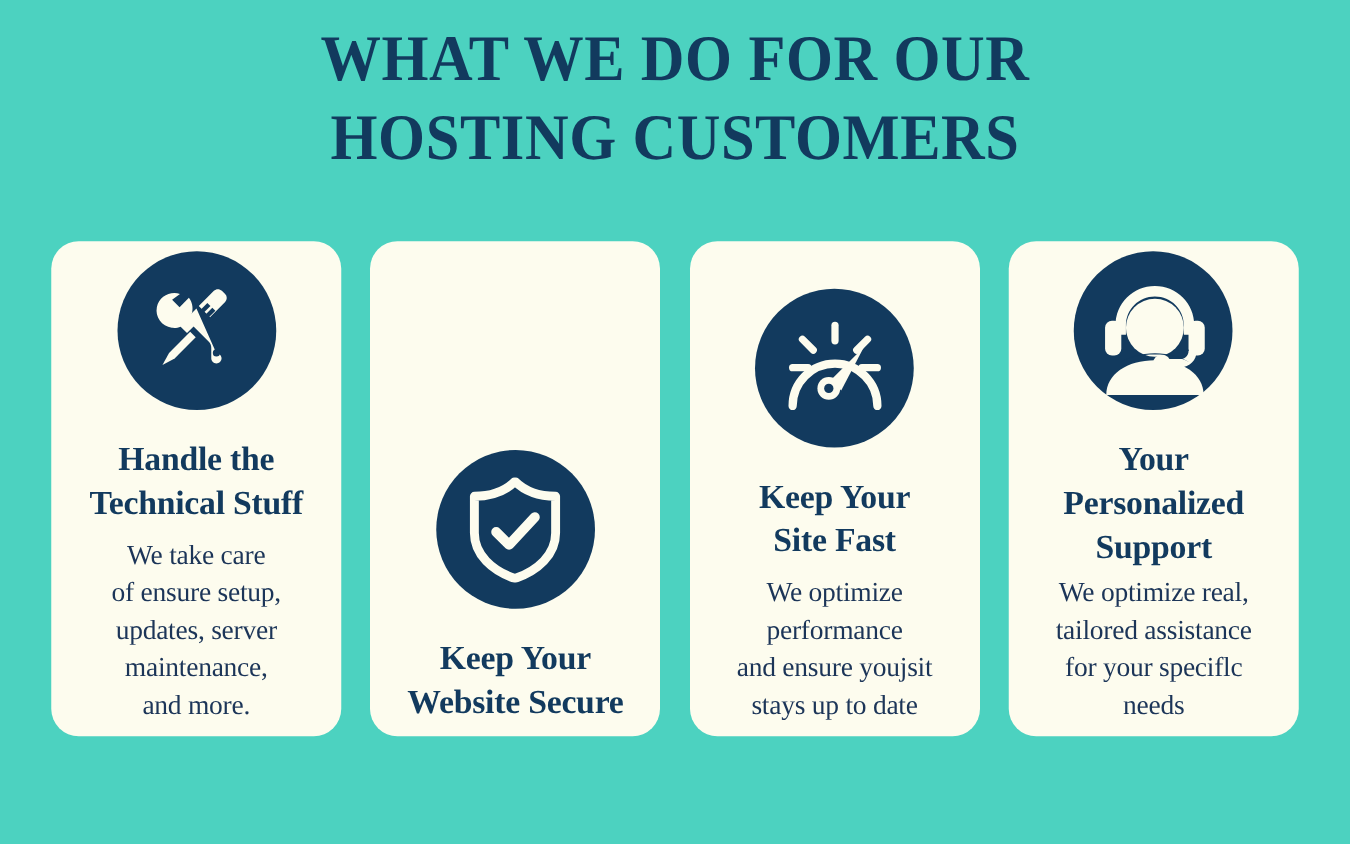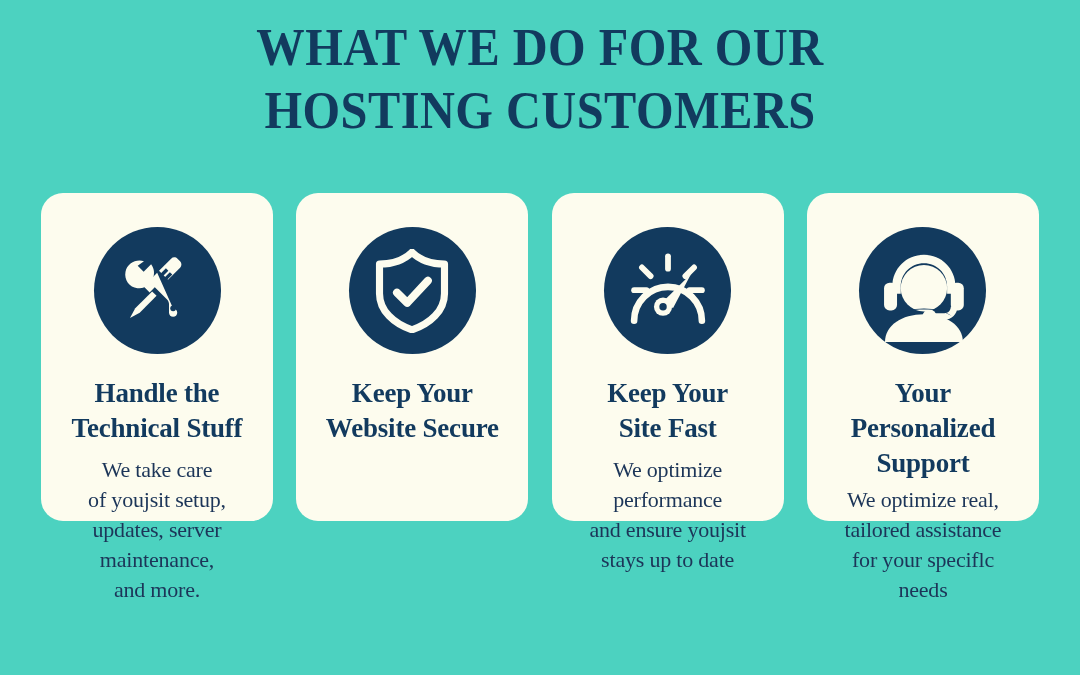--- a/index.html
+++ b/index.html
@@ -30,27 +30,28 @@
   .cards {
     position:absolute;
     left:41px; top:193px;
     width:998px; height:452px;
     display:flex;
     justify-content:space-between;
   }
 
   .card {
     width:232px;
-    height:328px;
+    height:396px;
     background:#FDFCEE;
     border-radius:22px;
     display:flex;
     flex-direction:column;
     align-items:center;
     padding:34px 8px 10px 8px;
+    justify-content:flex-end;
   }
 
   .icon-circle {
     width:127px; height:127px;
     border-radius:50%;
     background:#123A5E;
     display:flex;
     align-items:center;
     justify-content:center;
     flex:0 0 auto;
@@ -101,21 +102,21 @@
             <path d="M65.3 27.6 l-12.9 12.9 l2.9 2.9 l12.9-12.9 Z" fill="#123A5E"></path>
             <path d="M60.6 23 l-12.9 12.9 l2.9 2.9 l12.9-12.9 Z" fill="#123A5E"></path>
             <path d="M50.2 28.4 L40.3 38.3 l21.7 21.7 c1.5 1.5 2.3 3.5 2.3 5.6 l0 10.2 c0 2.7 2.2 4.9 4.9 4.9 c2.7 0 4.9-2.2 4.9-4.9 c0-2.7-2.2-4.9-4.9-4.9"></path>
             <circle cx="69.2" cy="70.6" r="3.4" fill="#123A5E"></circle>
           </g>
         </svg>
       </div>
       <div class="card-title">Handle the
 Technical Stuff</div>
       <div class="card-body">We take care
-of youjsit setup,
+of ensure setup,
 updates, server
 maintenance,
 and more.</div>
     </div>
 
     <div class="card c2">
       <div class="icon-circle">
         <svg width="80" height="84" viewBox="0 0 100 106" aria-hidden="true">
           <path d="M50 4 C38 16 22 19 9 19 l0 37 C9 78 27 94 50 102 C73 94 91 78 91 56 L91 19 C78 19 62 16 50 4 Z" fill="none" stroke="#FDFCEE" stroke-width="9" stroke-linejoin="round"></path>
           <path d="M31 55 L44 68 L70 40" fill="none" stroke="#FDFCEE" stroke-width="10" stroke-linecap="round" stroke-linejoin="round"></path>

